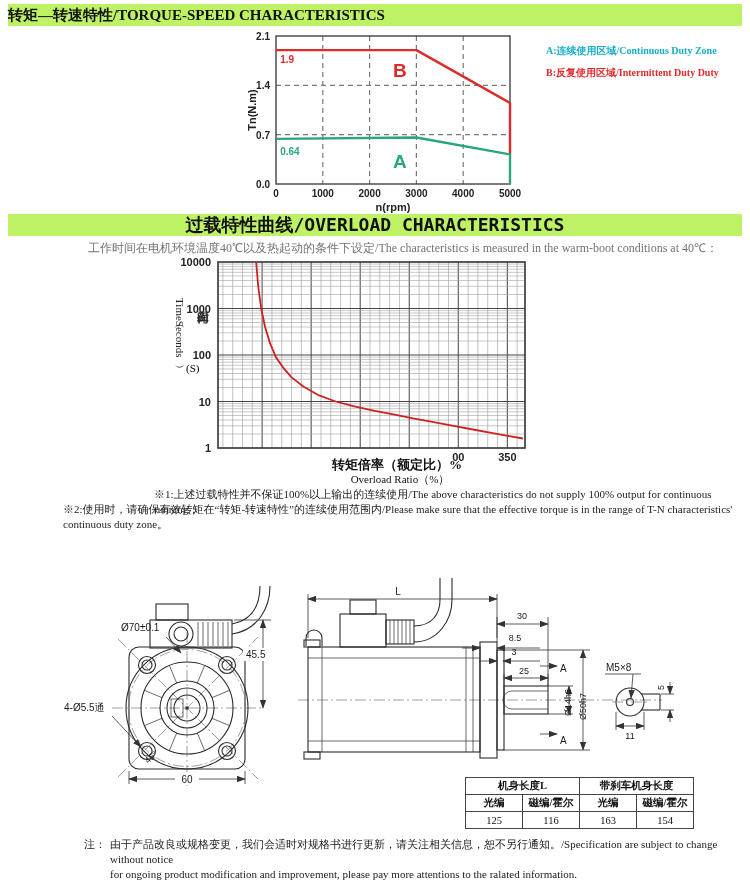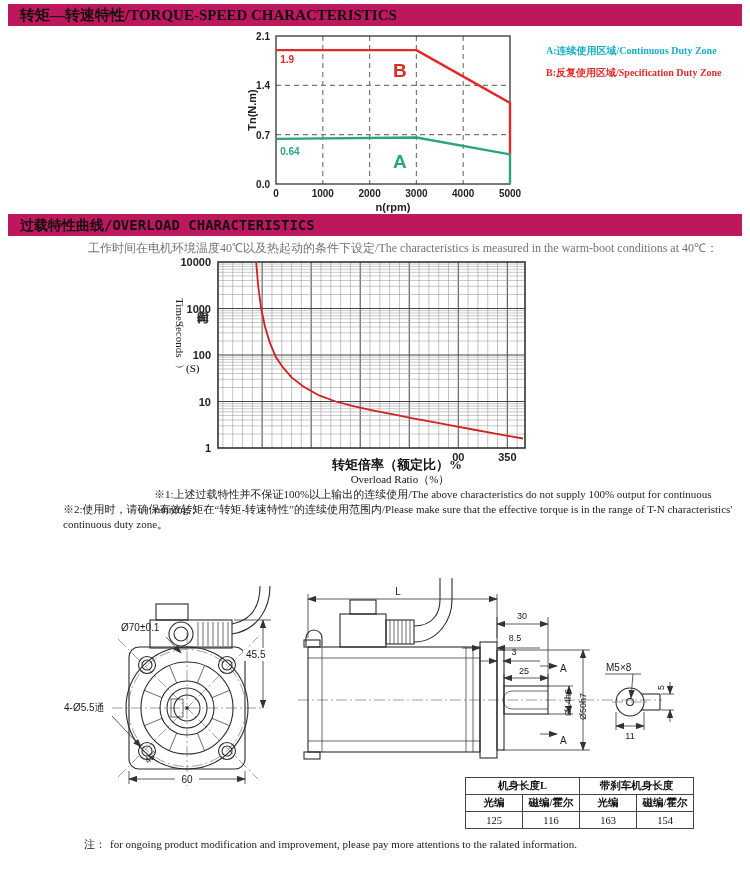--- a/index.html
+++ b/index.html
@@ -1,20 +1,20 @@
 <!DOCTYPE html>
 <html><head>
 <meta charset="utf-8">
 <style>
   html,body{margin:0;padding:0;background:#fff;}
   .page{position:relative;width:750px;height:880px;background:#fff;overflow:hidden;
         font-family:"Liberation Serif",serif;outline:1px solid #e3edf4;}
-  .bar{position:absolute;left:8px;width:734px;height:22px;background:#be185d;
-       color:#111;font-weight:bold;font-size:15px;line-height:22px;padding-left:12px;box-sizing:border-box;}
-  .bar.mono{font-family:"DejaVu Sans Mono",monospace;font-size:14px;}
+  .bar{position:absolute;left:8px;width:734px;height:22px;background:#bef264;
+       color:#111;font-weight:bold;font-size:15px;line-height:22px;box-sizing:border-box;}
+  .bar.mono{font-family:"DejaVu Sans Mono",monospace;font-size:18px;text-align:center;}
   .subtitle{position:absolute;left:88px;top:239px;font-size:12px;color:#737373;}
   .legend{position:absolute;left:546px;top:44px;font-size:10px;font-weight:bold;}
   .legend div{margin-bottom:9px;line-height:13px;}
   .note{position:absolute;font-size:11px;color:#222;}
   .footer{position:absolute;left:84px;top:837px;width:636px;font-size:11px;color:#222;display:flex;}
   .footer .lbl{flex:0 0 26px;}
   .footer .txt div{line-height:15px;}
   .vtext{position:absolute;writing-mode:vertical-rl;font-size:11px;color:#222;}
   .dims-table{position:absolute;left:465px;top:777px;border-collapse:collapse;
               font-size:10.5px;color:#111;text-align:center;}
@@ -65,21 +65,21 @@
         <text x="163" y="50.87619047619047" fill="#e02a2a" font-size="19" class="ann">B</text>
         <text x="50.212" y="129.10476190476192" fill="#2ba57d" font-size="10" class="ann">0.64</text>
         <text x="163" y="142.4952380952381" fill="#2ba57d" font-size="19" class="ann">A</text>
         <text x="163" y="185" text-anchor="middle" class="axis-label">n(rpm)</text>
         <text x="26" y="84" text-anchor="middle" class="axis-label" transform="rotate(-90 26 84)">Tn(N.m)</text>
       </svg>
   </div>
 
   <div class="legend">
     <div style="color: rgb(23, 174, 198);">A:连续使用区域/Continuous Duty Zone</div>
-    <div style="color: rgb(224, 42, 42);">B:反复使用区域/Specification Duty Zone</div>
+    <div style="color: rgb(224, 42, 42);">B:反复使用区域/Intermittent Duty Duty</div>
   </div>
 
   <div class="bar mono" style="top:214px">过载特性曲线/OVERLOAD CHARACTERISTICS</div>
 
   <div class="subtitle">工作时间在电机环境温度40℃以及热起动的条件下设定/The characteristics is measured in the warm-boot conditions at 40℃：</div>
 
   <div style="position:absolute;left:150px;top:250px;width:410px;height:245px">
     <svg id="ol-svg" width="410" height="245">
         <line x1="72.90415335463258" y1="12" x2="72.90415335463258" y2="198" stroke="#9a9a9a" stroke-width="0.6"></line>
         <line x1="82.71246006389777" y1="12" x2="82.71246006389777" y2="198" stroke="#9a9a9a" stroke-width="0.6"></line>
@@ -346,17 +346,18 @@
       <td>116</td>
       <td>163</td>
       <td>154</td>
     </tr>
   </tbody>
     </table>
 
   <div class="footer">
     <span class="lbl">注：</span>
     <div class="txt">
+      <div>由于产品改良或规格变更，我们会适时对规格书进行更新，请关注相关信息，恕不另行通知。/Specification are subject to change without notice</div>
       <div>for ongoing product modification and improvement, please pay more attentions to the ralated information.</div>
     </div>
   </div>
 
 </div>
 
 </body></html>

